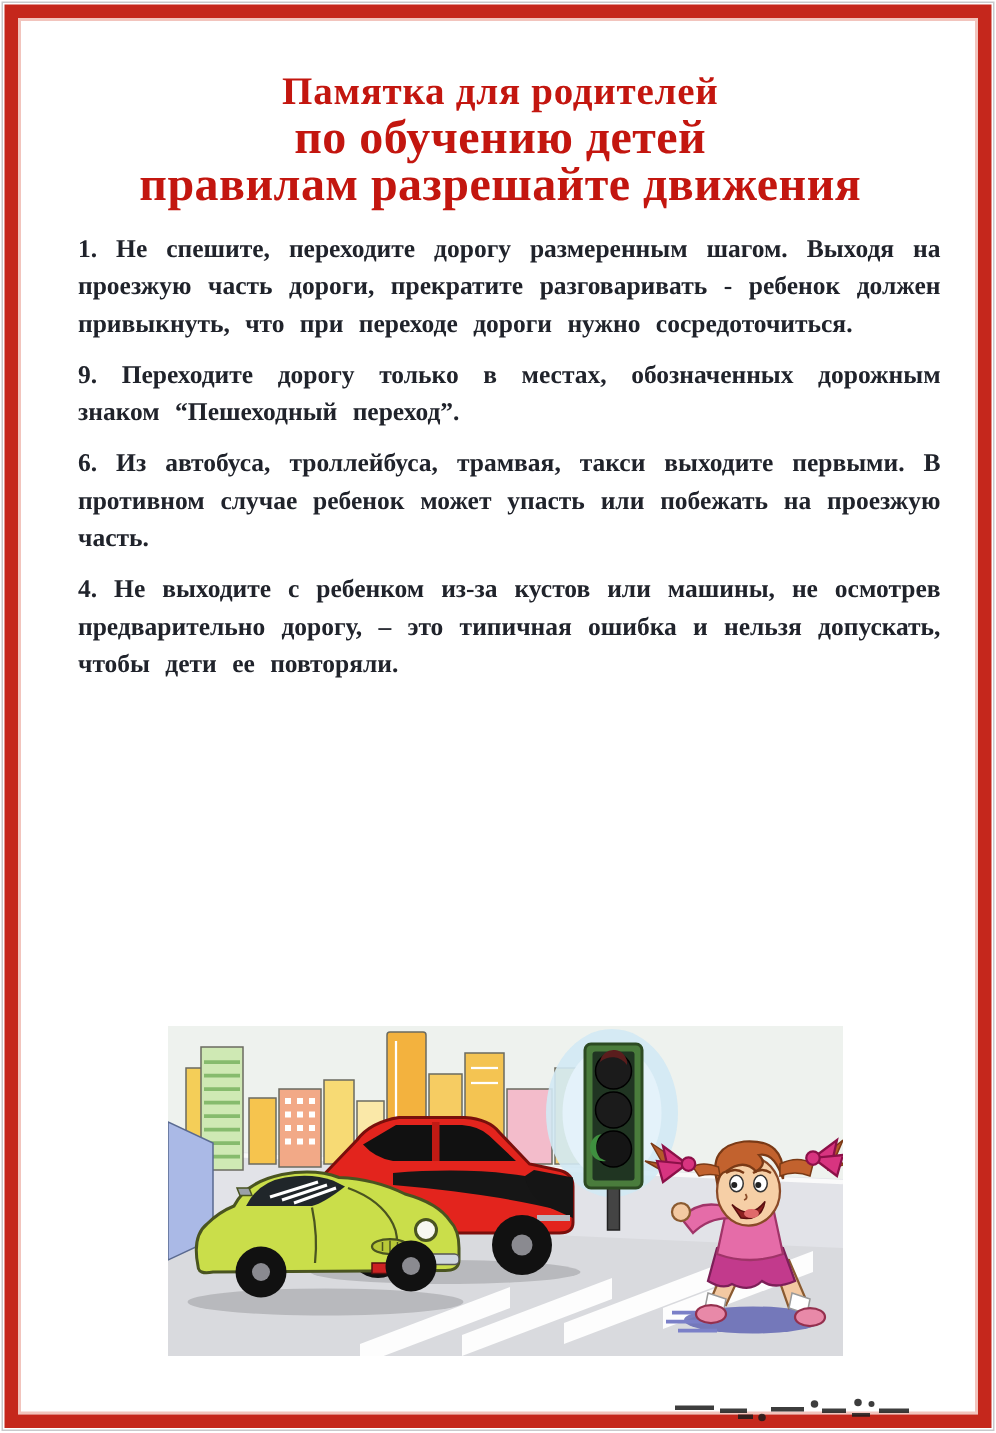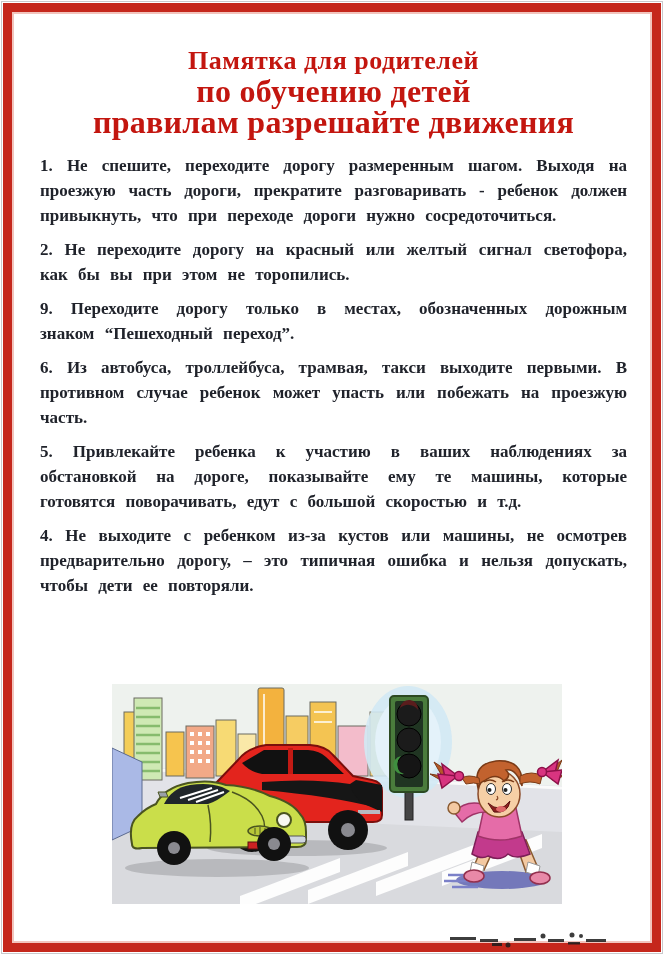--- a/index.html
+++ b/index.html
@@ -9,21 +9,21 @@
   }
   .outer-line{position:absolute;inset:1px;border:1px solid #c9c9cc;pointer-events:none;}
   .frame{
     position:absolute;inset:3px;border:9px solid #c5271c;
     box-shadow:inset 0 0 0 2px #f2c4bd;pointer-events:none;
   }
   .content{position:absolute;left:40px;right:37px;top:12px;}
   .title{margin-top:33px;text-align:center;font-weight:bold;color:#c3160f;line-height:31px;}
   .title .l1{font-size:26px;letter-spacing:0.5px;}
   .title .l2,.title .l3{font-size:32px;letter-spacing:0.3px;}
-  .paragraphs{margin-top:15px;}
+  .paragraphs{margin-top:15px;margin-left:12px;}
   .paragraphs p{
     margin:0 0 9px 0;font-size:17px;font-weight:bold;color:#20232b;
     text-align:justify;line-height:25px;word-spacing:6px;
   }
   .illustration{position:absolute;left:112px;top:684px;width:450px;height:220px;}
   .watermark{position:absolute;left:448px;top:929px;width:190px;height:22px;z-index:5;}
 </style>
 </head>
 <body>
 
@@ -33,24 +33,22 @@
 
   <div class="content">
     <div class="title">
       <div class="l1">Памятка  для родителей</div>
       <div class="l2">по обучению детей</div>
       <div class="l3">правилам разрешайте движения</div>
     </div>
 
     <div class="paragraphs">
       <p>1. Не спешите, переходите дорогу размеренным шагом. Выходя на проезжую часть дороги, прекратите разговаривать - ребенок должен привыкнуть, что при переходе дороги нужно сосредоточиться.</p>
-      <p>2. Не переходите дорогу на красный или желтый сигнал светофора, как бы вы при этом не торопились.</p>
       <p>9. Переходите дорогу только в местах, обозначенных дорожным знаком “Пешеходный переход”.</p>
       <p>6. Из автобуса, троллейбуса, трамвая, такси выходите первыми. В противном случае ребенок может упасть или побежать на проезжую часть.</p>
-      <p>5. Привлекайте ребенка к участию в ваших наблюдениях за обстановкой на дороге, показывайте ему те машины, которые готовятся поворачивать, едут с большой скоростью и т.д.</p>
       <p>4. Не выходите с ребенком из-за кустов или машины, не осмотрев предварительно дорогу, – это типичная ошибка и нельзя допускать, чтобы дети ее повторяли.</p>
     </div>
   </div>
 
   <div class="illustration">
     <svg viewBox="0 0 450 220" width="450" height="220" xmlns="http://www.w3.org/2000/svg">
 
       <rect x="0" y="0" width="450" height="220" fill="#eef2ee"></rect>
 
       <g>

